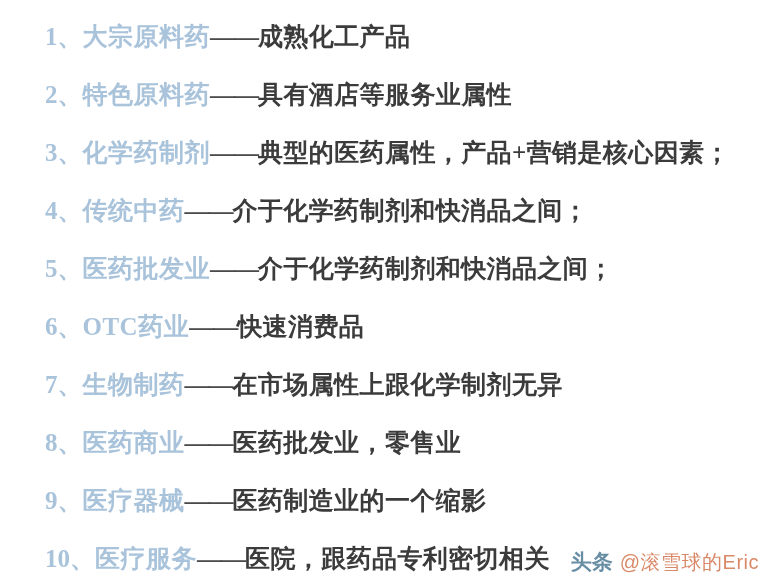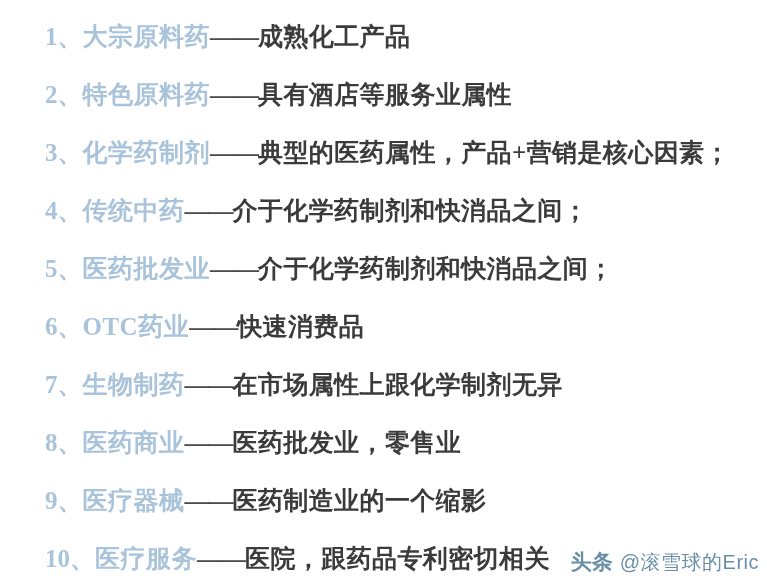--- a/index.html
+++ b/index.html
@@ -78,21 +78,21 @@
   }
   #watermark .wm-brand {
     font-size: 21px;
     font-weight: 700;
     color: #0c4a6e;
     font-family: "Liberation Serif", "DejaVu Serif", serif;
   }
   #watermark .wm-handle {
     font-size: 20px;
     font-weight: 400;
-    color: #0c4a6e;
+    color: #c2410c;
     letter-spacing: 0.5px;
   }
 </style>
 </head>
 <body>
 
 <div id="slide">
 
   <ul class="list">
 

